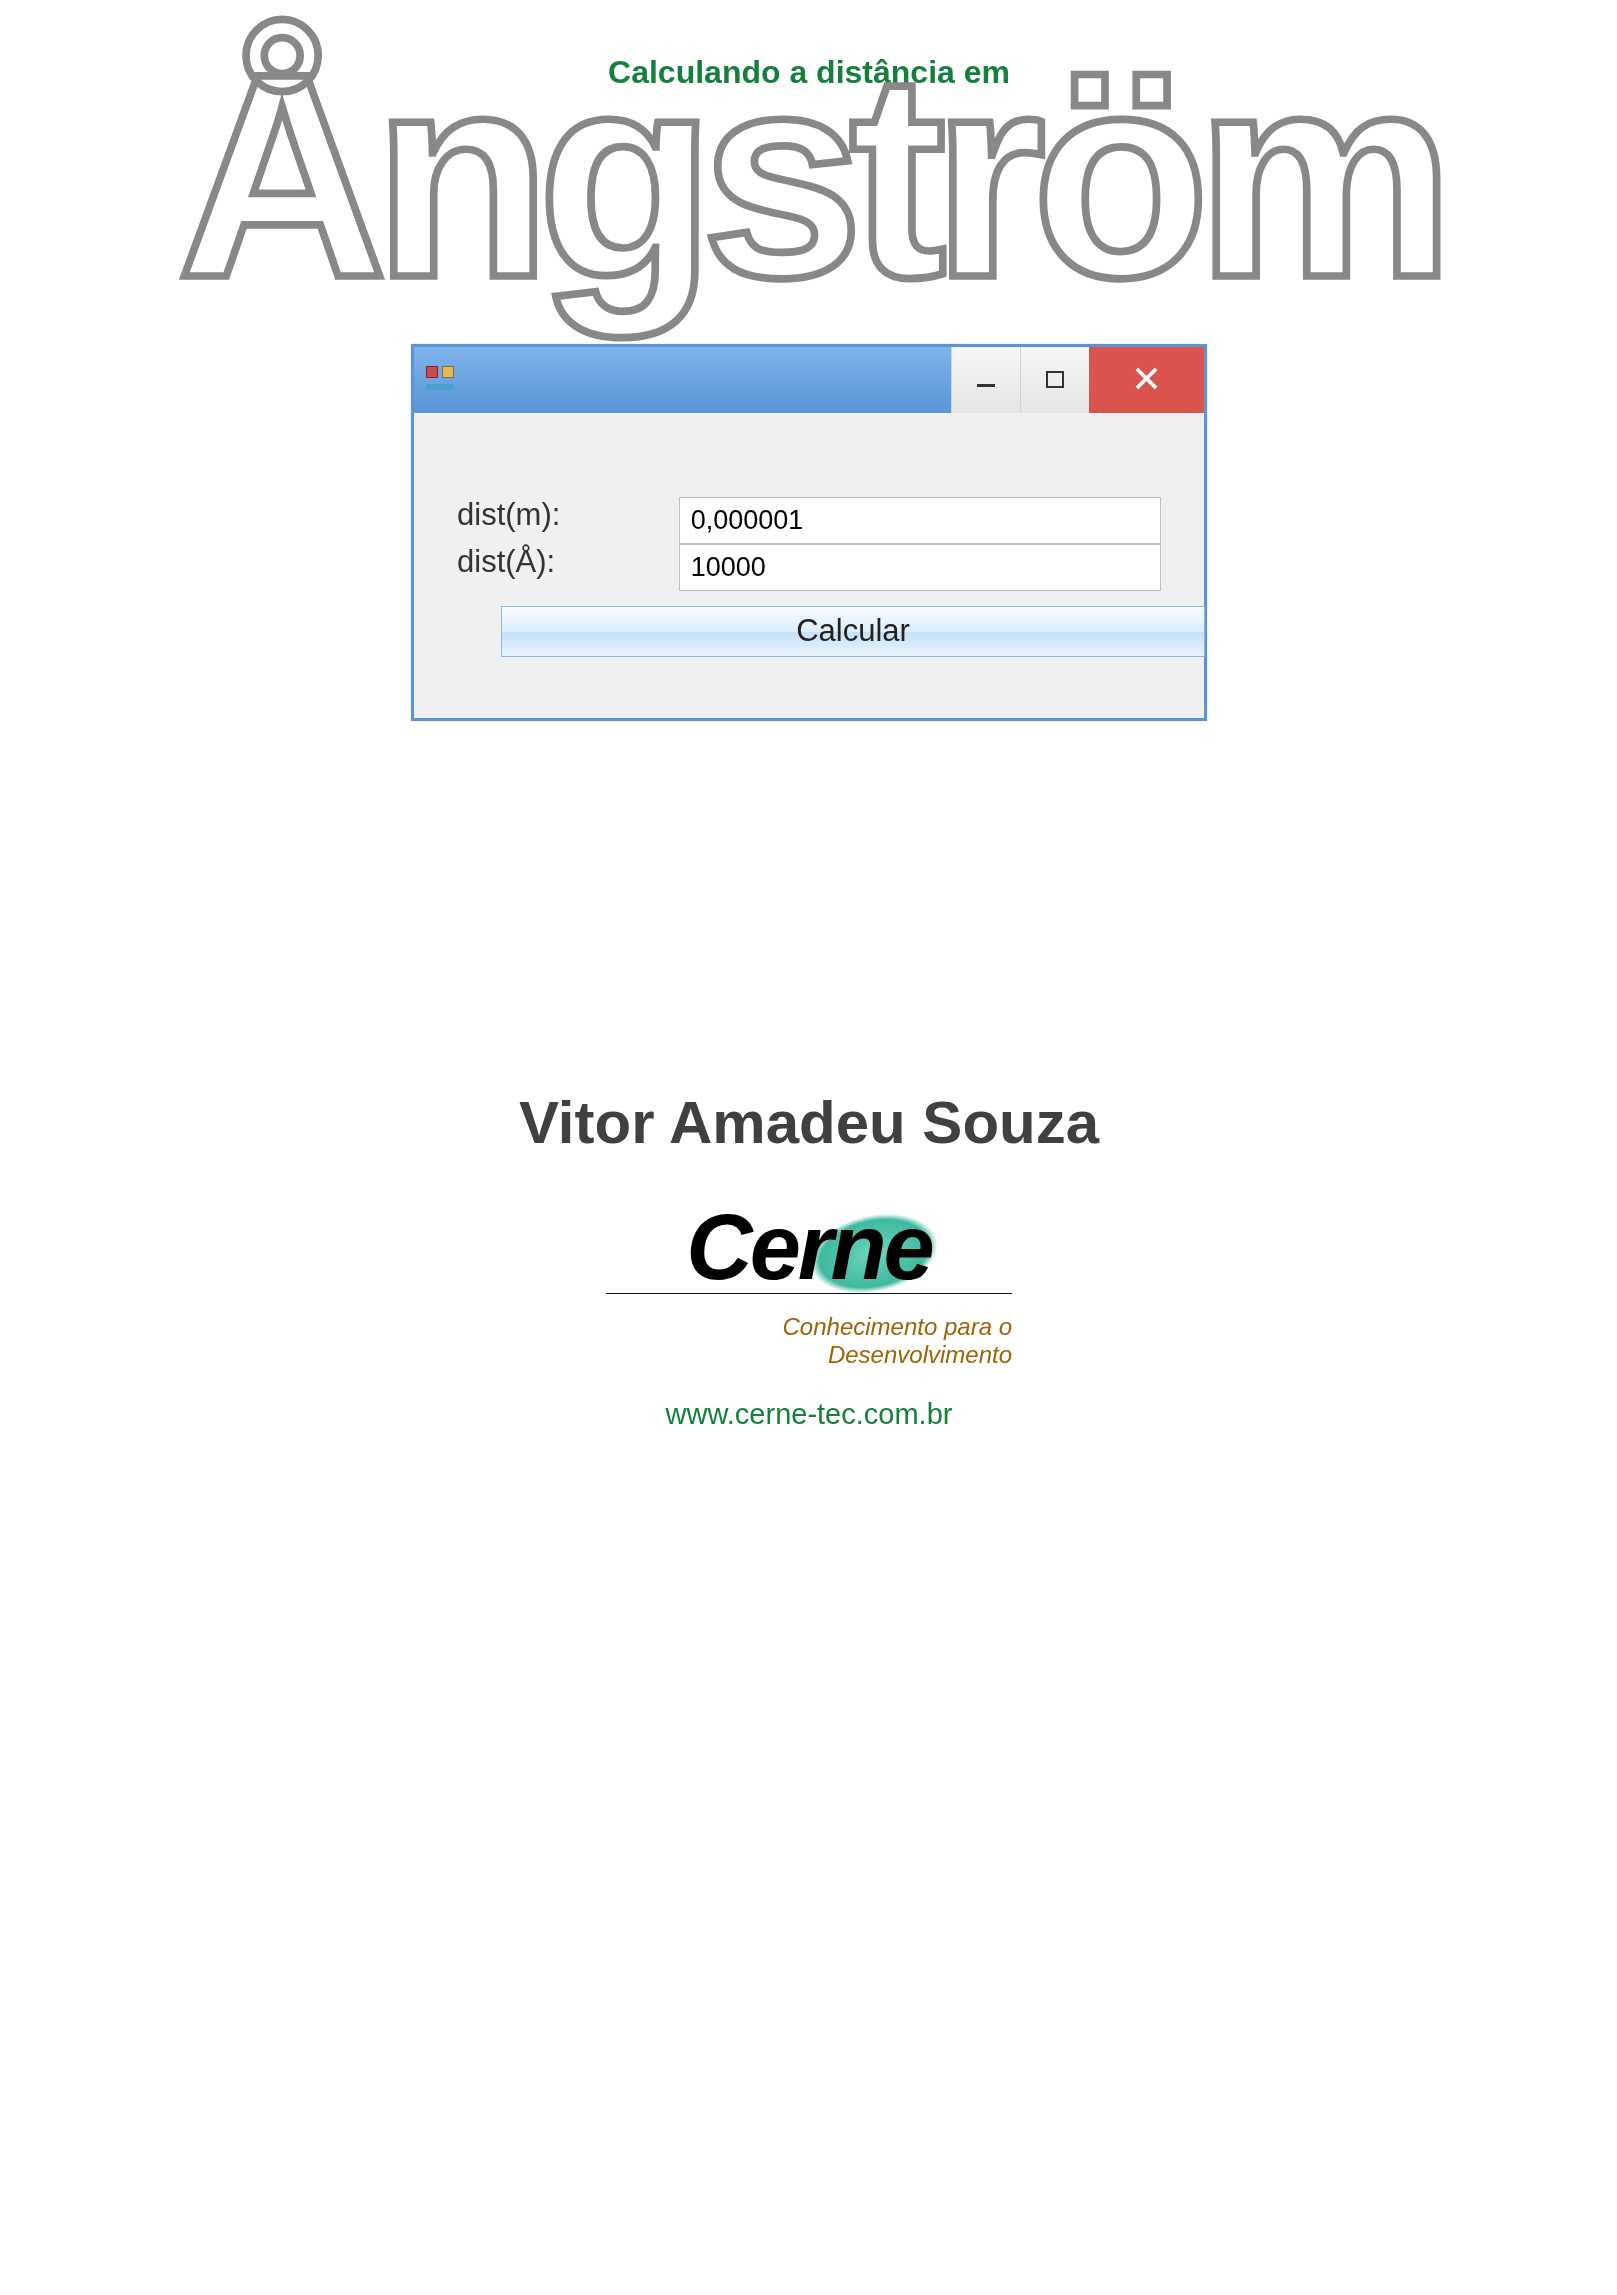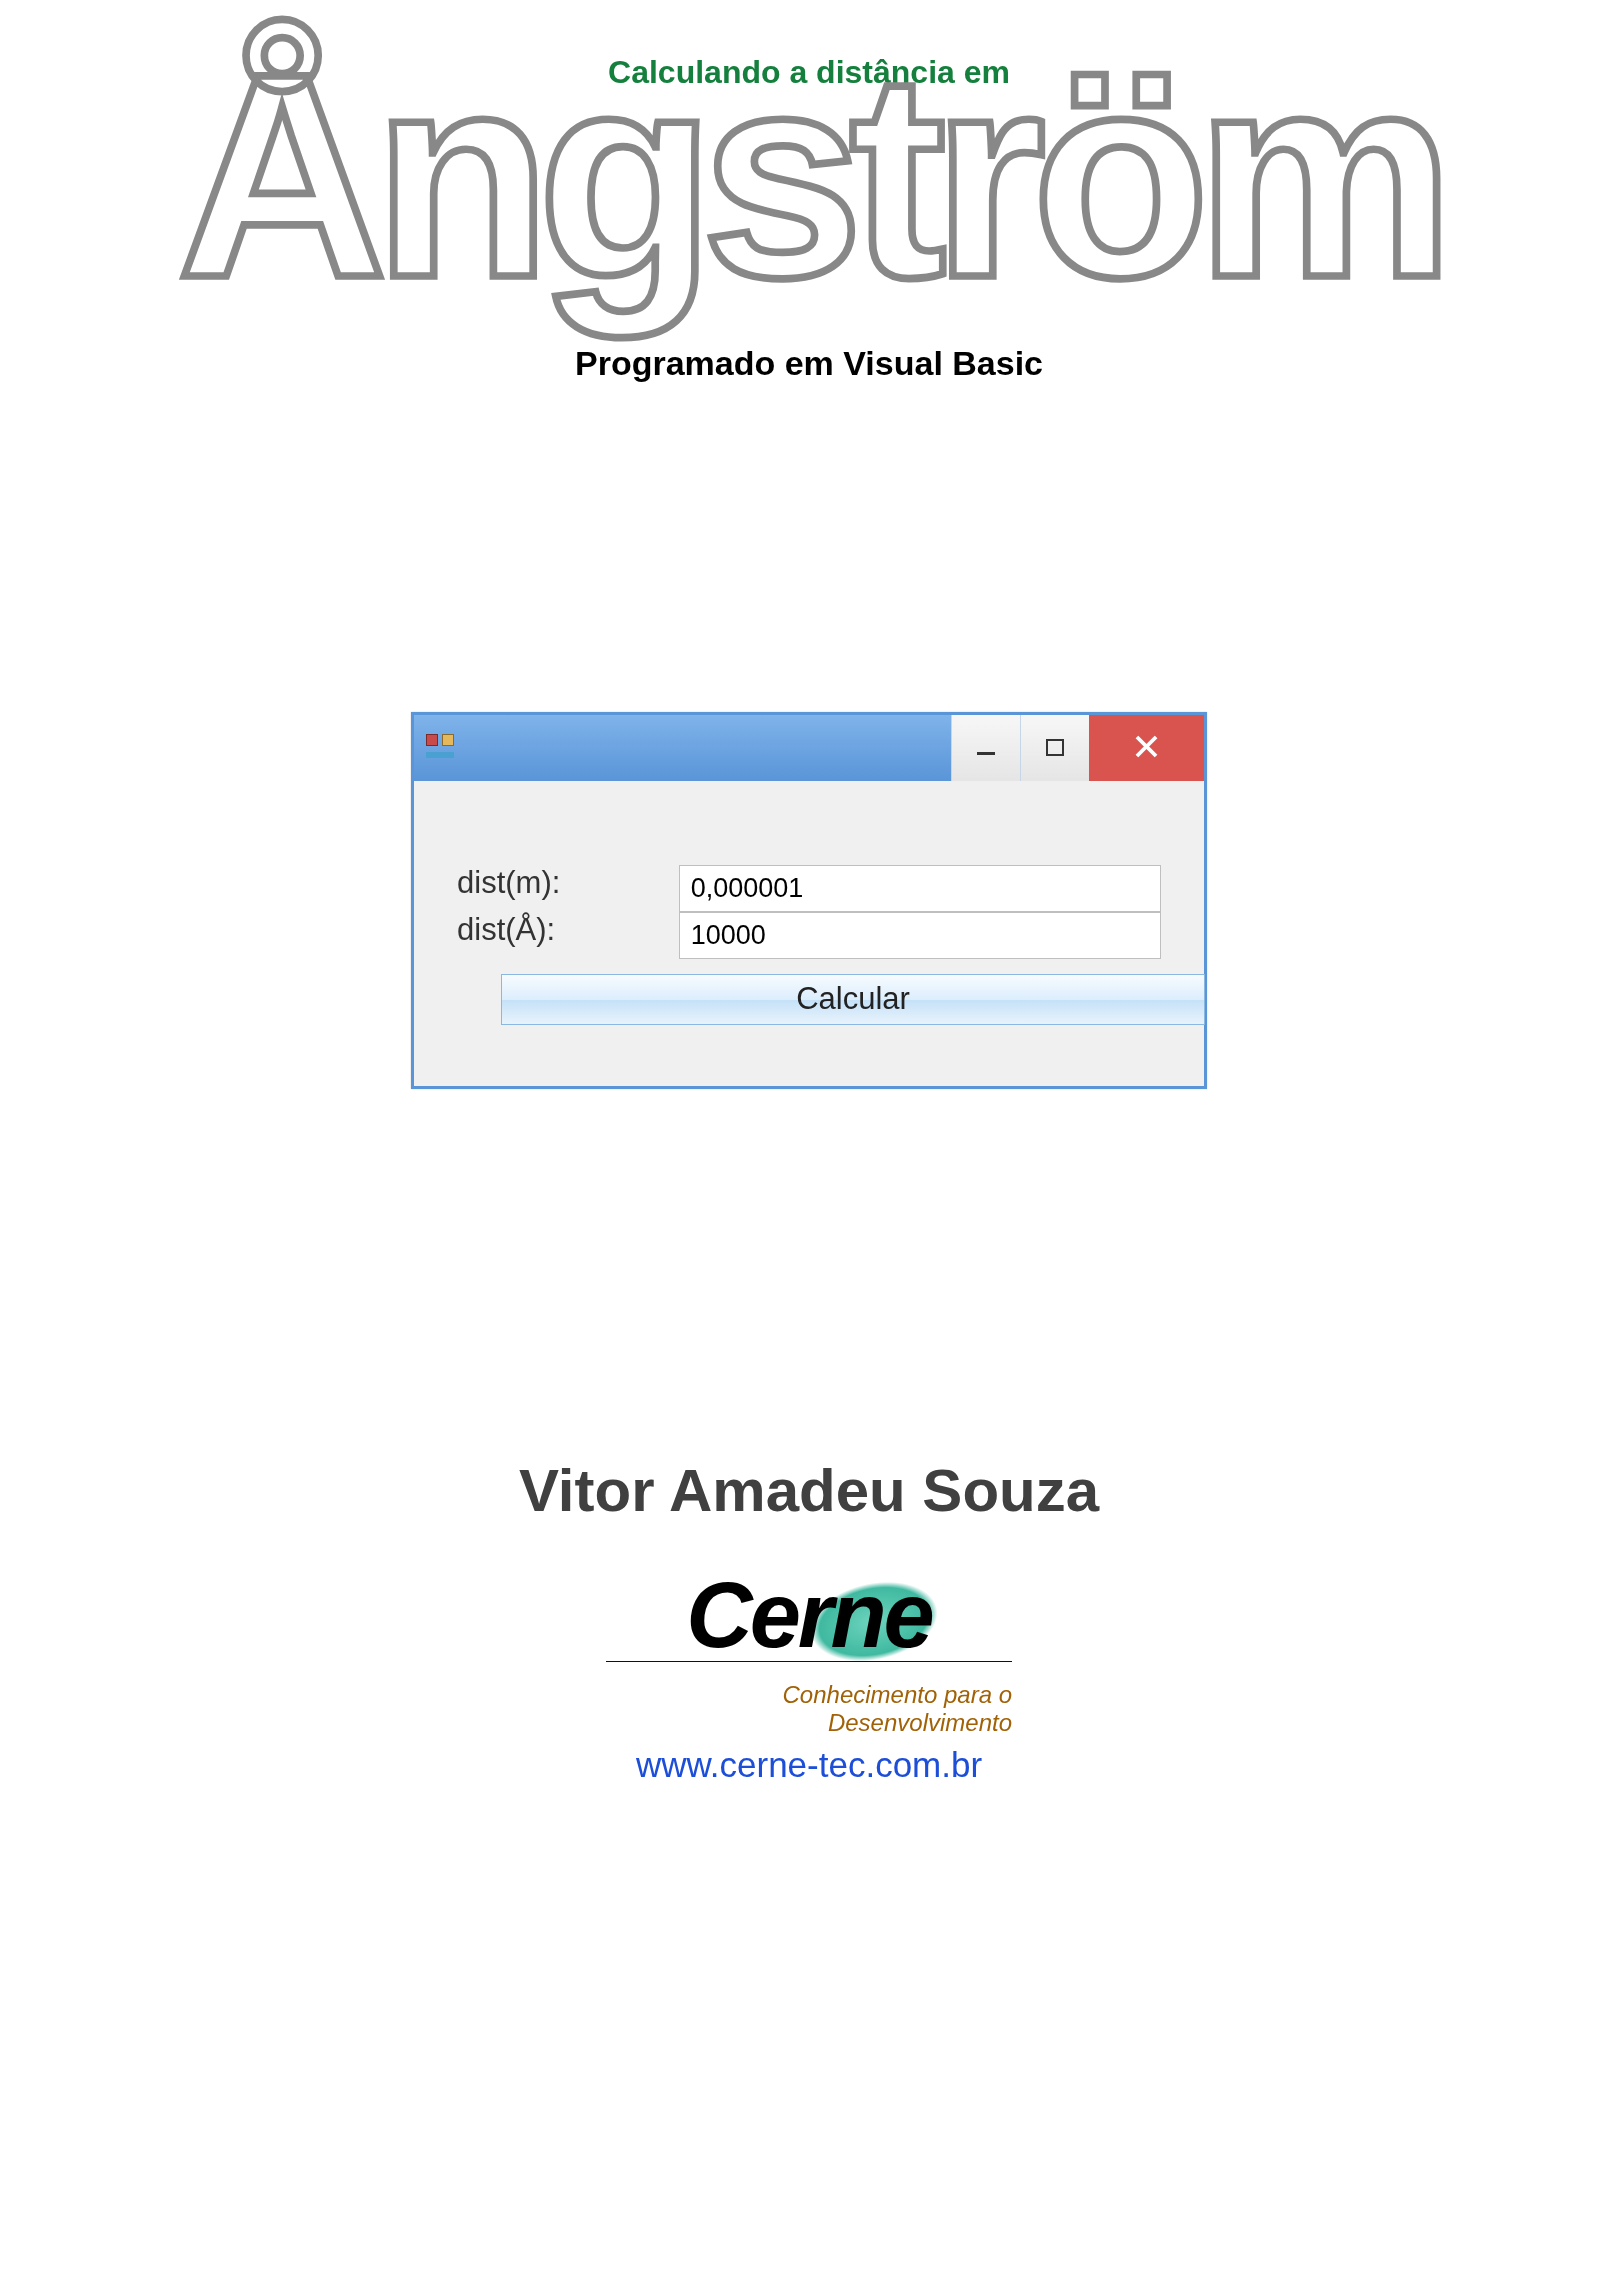--- a/index.html
+++ b/index.html
@@ -162,33 +162,32 @@
       font-size: 24px;
       font-style: italic;
       color:#a16207;
       margin-top: 0;
       border-top:0.8px solid #111;
       padding-top:19px;
       width: 406px;
       text-align: right;
     }
     .logo-url {
-      font-size: 35px;
-      color:#1d4ed8;
-      margin-top:8px;
+      font-size: 29px;
+      color:#15803d;
+      margin-top:29px;
     }
   </style>
 </head>
 <body>
 
 <div class="page">
 
   <div class="header-small">Calculando a distância em</div>
   <div class="title-big">Ångström</div>
-  <div class="subtitle">Programado em Visual Basic</div>
 
   <div class="window">
     <div class="titlebar">
       <div class="titlebar-icon">
         <div class="sq1"></div>
           <div class="sq2"></div>
           <div class="band"></div>
       </div>
       <div class="titlebar-spacer"></div>
       <div class="win-controls">

